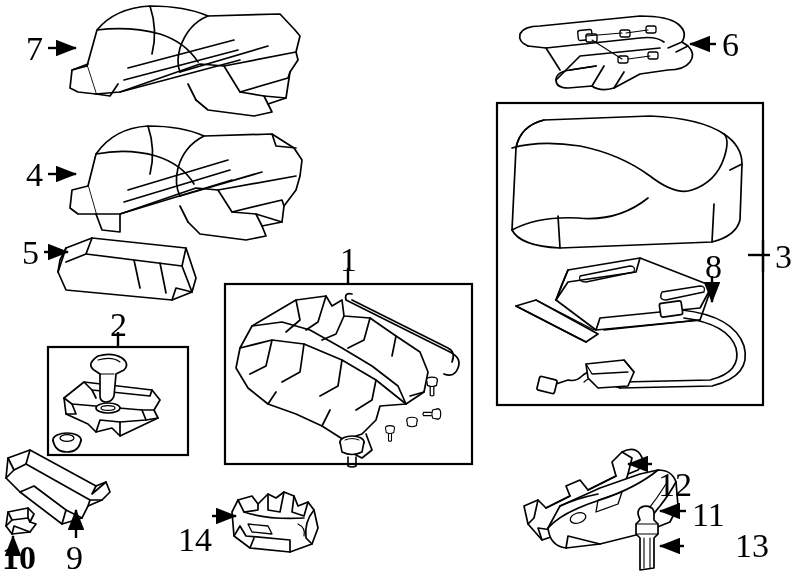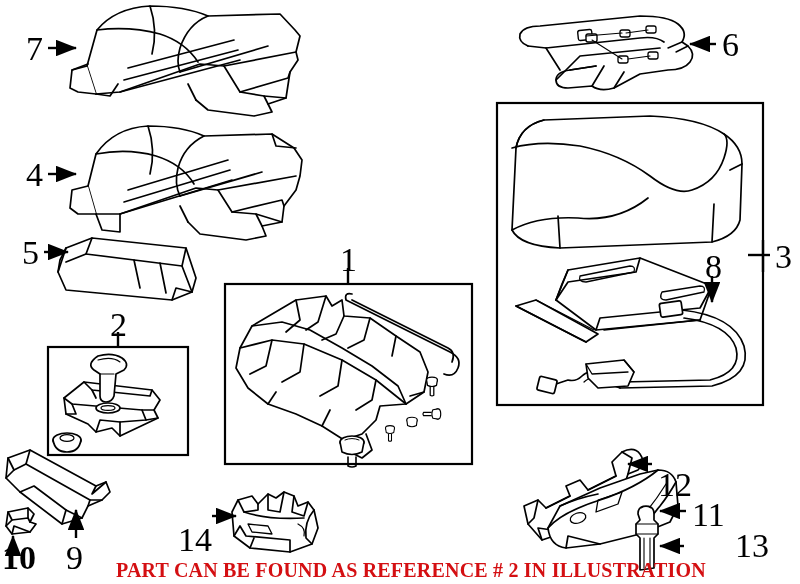--- a/index.html
+++ b/index.html
@@ -331,15 +331,14 @@
   <div class="callout n" style="left:722px;top:28px;">6</div>
   <div class="callout n" style="left:26px;top:32px;">7</div>
   <div class="callout n" style="left:705px;top:250px;">8</div>
   <div class="callout n" style="left:66px;top:541px;">9</div>
   <div class="callout n" style="left:2px;top:541px;font-weight:bold;">10</div>
   <div class="callout n" style="left:692px;top:498px;">11</div>
   <div class="callout n" style="left:658px;top:468px;">12</div>
   <div class="callout n" style="left:690px;top:529px;margin-left:45px;">13</div>
   <div class="callout n" style="left:178px;top:499px;margin-top:24px;">14</div>
 
-  <div class="caption" style="left:116px;top:559px;">PART CAN BE FOUND AS REFERENCE # 2 IN ILLUSTRATION</div>
 
 </div>
 
 </body></html>

